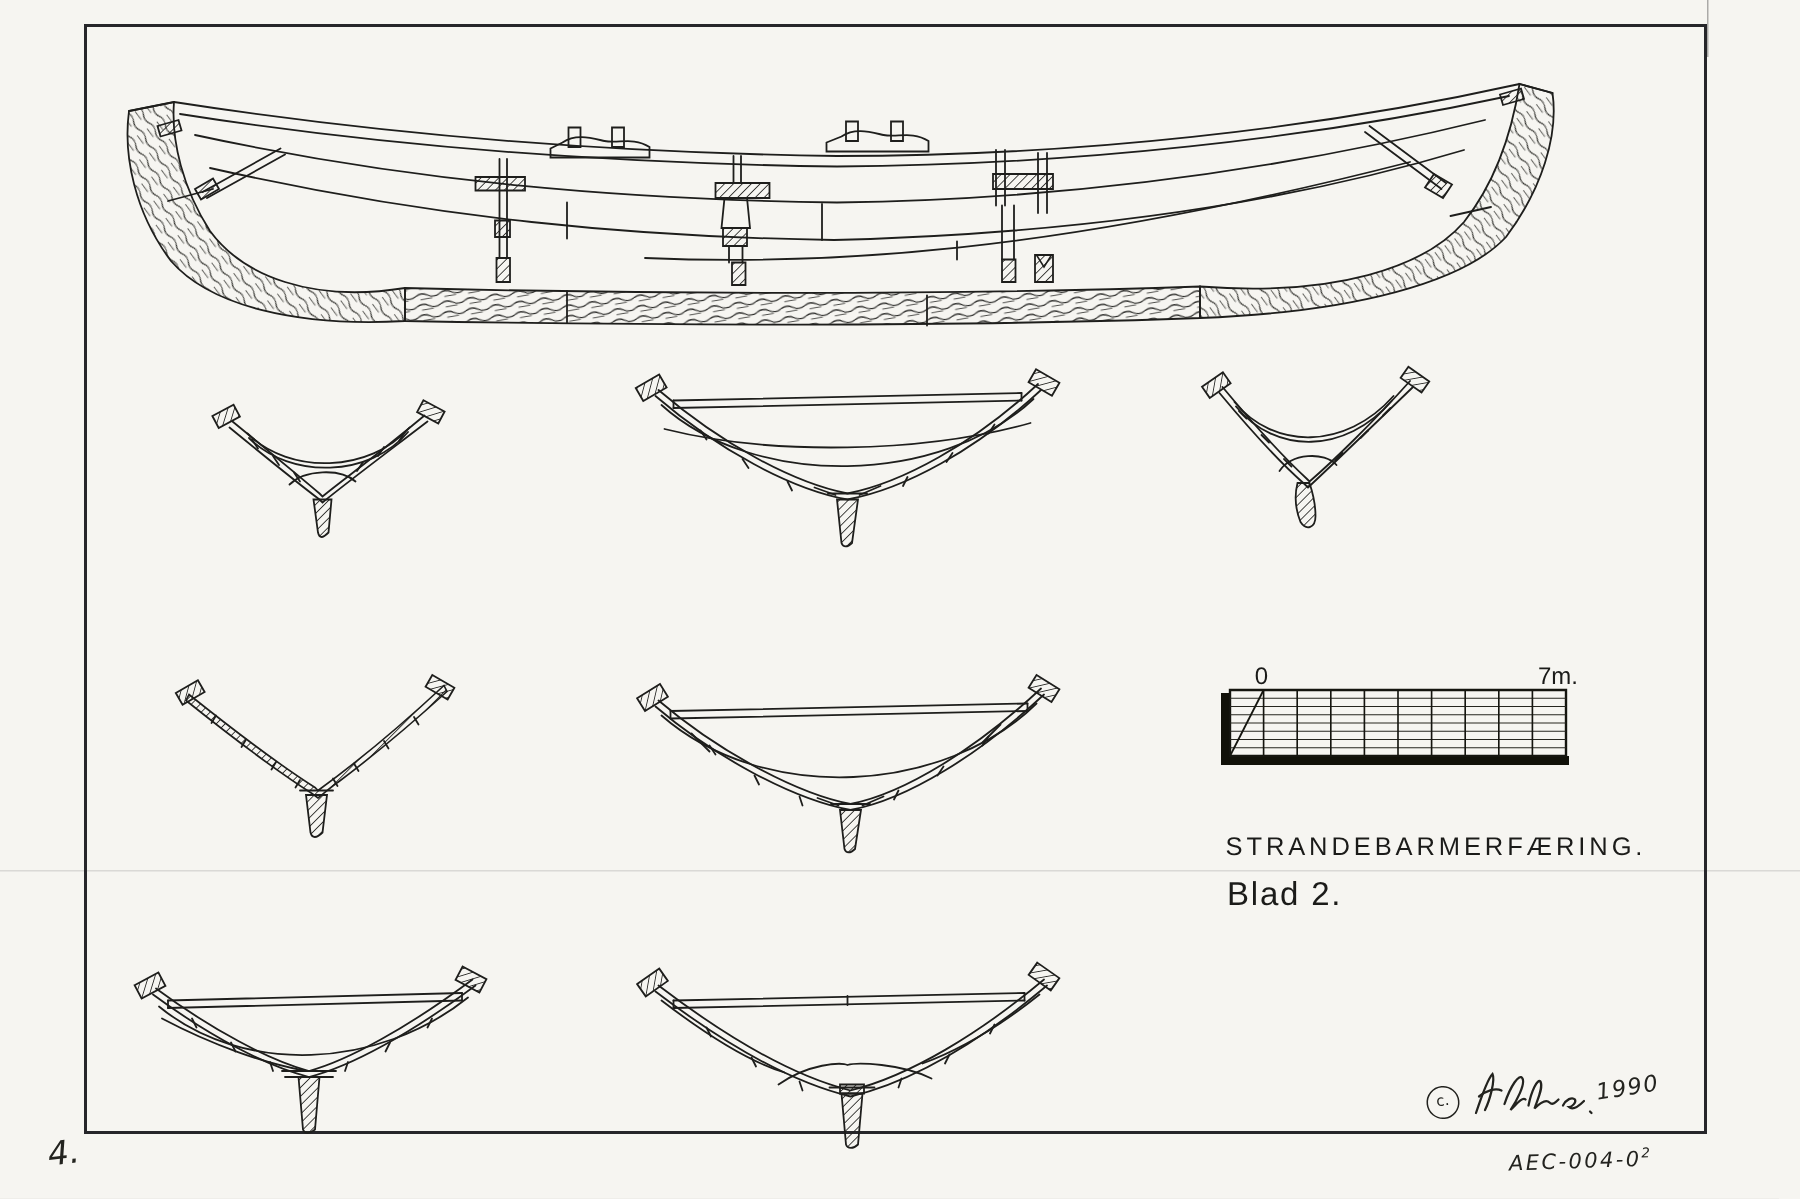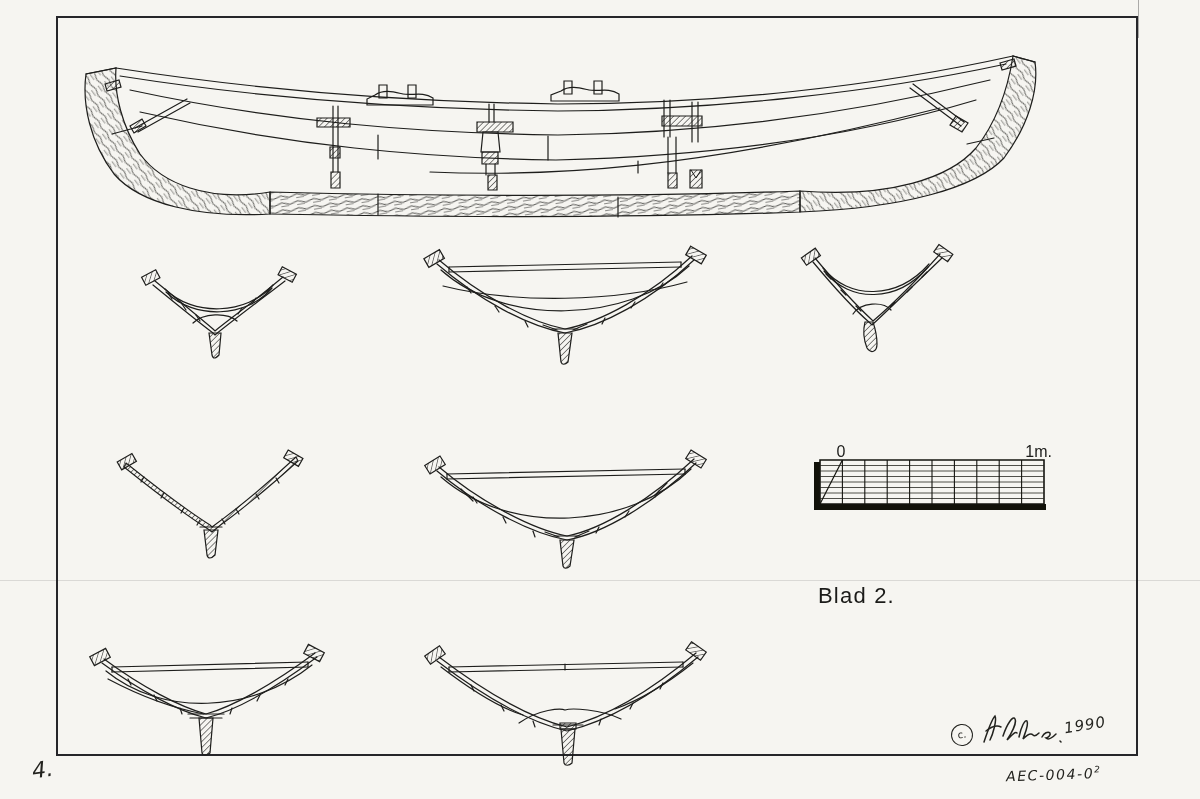--- a/index.html
+++ b/index.html
@@ -347,22 +347,23 @@
         <line x1="97.6" y1="16" x2="97.6" y2="60"></line>
       <line x1="120" y1="16" x2="120" y2="60"></line>
         <line x1="142.4" y1="16" x2="142.4" y2="60"></line>
       <line x1="164.8" y1="16" x2="164.8" y2="60"></line>
         <line x1="187.2" y1="16" x2="187.2" y2="60"></line>
       <line x1="209.6" y1="16" x2="209.6" y2="60"></line>
     </g>
     <line x1="8" y1="60" x2="30.4" y2="16" stroke="#15150f" stroke-width="1.2"></line>
   </svg>
   <div class="abs lettering scale-label-0">0</div>
-  <div class="abs lettering scale-label-1m">1m.</div>
-
+  <div class="abs lettering scale-label-1m">7m.</div>
+
+  <div class="abs lettering title-main">STRANDEBARMERFÆRING.</div>
   <div class="abs lettering title-sub">Blad 2.</div>
 
   <div class="abs hand copyright-circle">c.</div>
   <svg class="fig" style="left:980px;top:710px" width="88" height="42" viewBox="0 0 88 42" fill="none" stroke="#23231f" stroke-width="1.5" stroke-linecap="round" title="AEChr.">
     <path d="M4,32 C8,20 12,9 15,6 C17,10 13,24 10,30"></path>
     <path d="M6,21 C11,17 17,15 21,17"></path>
     <path d="M23,26 C27,14 33,5 35,9 C37,13 31,24 27,30 C31,26 35,21 37,23"></path>
     <path d="M39,27 C41,17 45,9 47,11 C49,15 45,23 43,29 C47,25 51,23 53,25 C55,27 57,25 59,23"></path>
     <path d="M62,27 C64,23 68,21 70,23 C71,25 68,28 66,28 C68,30 72,28 76,24"></path>
     <path d="M80,31 L81,32"></path>

